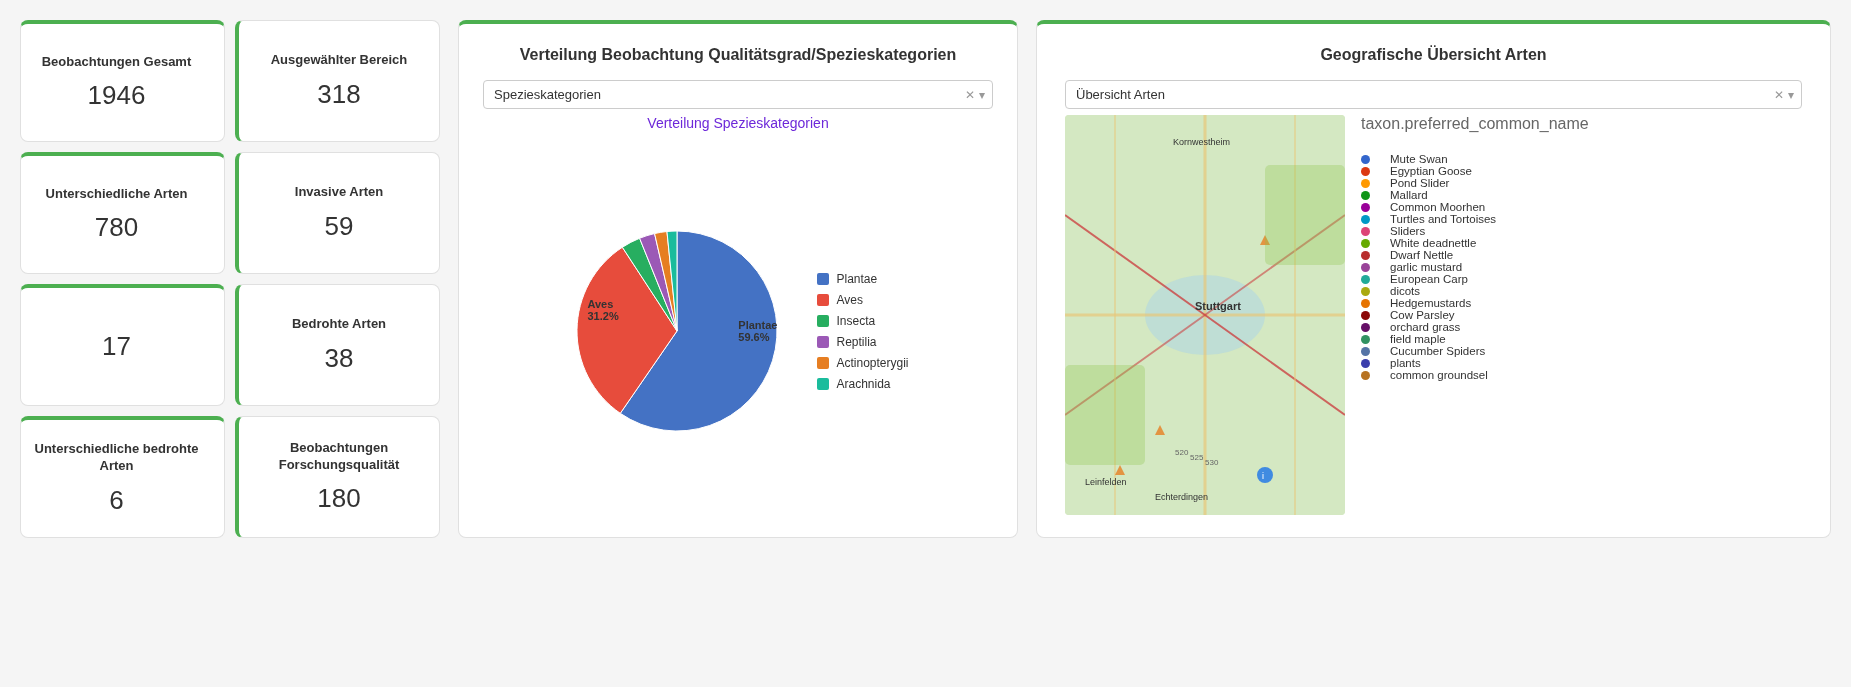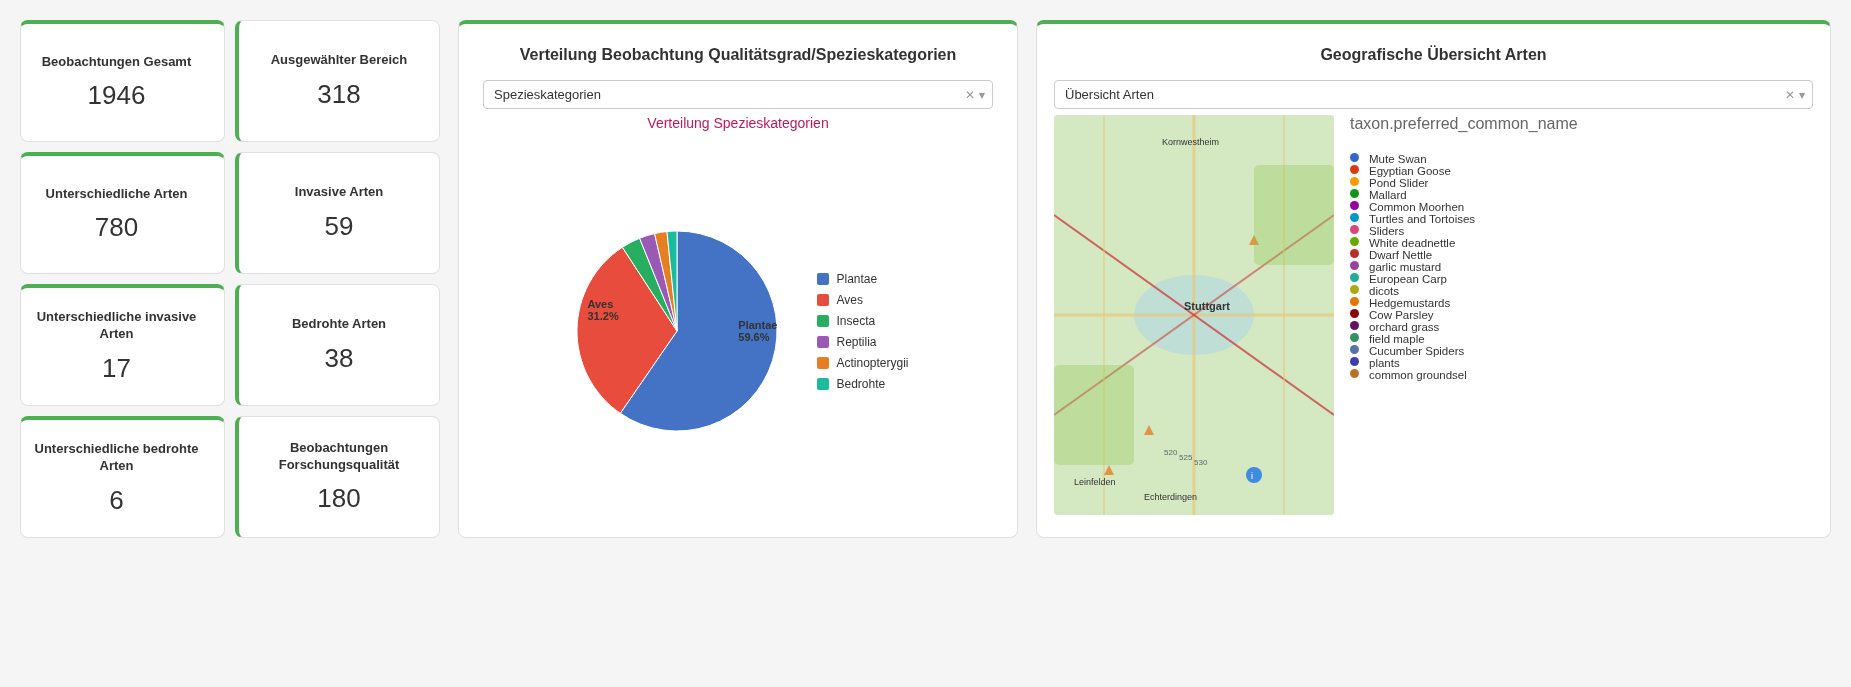--- a/index.html
+++ b/index.html
@@ -106,21 +106,21 @@
       transform: translateY(-50%);
       display: flex;
       align-items: center;
       gap: 4px;
       pointer-events: none;
       color: #999;
       font-size: 12px;
     }
     .chart-subtitle {
       font-size: 14px;
-      color: #be185d;
+      color: #6d28d9;
       font-weight: 500;
       text-align: center;
       margin-bottom: 16px;
     }
     .chart-area {
       display: flex;
       align-items: center;
       justify-content: center;
       gap: 30px;
       flex: 1;
@@ -164,21 +164,21 @@
       height: 12px;
       border-radius: 2px;
       flex-shrink: 0;
     }
     
     .map-panel {
       background: #fff;
       border-radius: 8px;
       border: 1px solid #e0e0e0;
       border-top: 4px solid #4caf50;
-      padding: 22px 17px;
+      padding: 22px 28px;
       flex: 1;
       display: flex;
       flex-direction: column;
     }
     .map-panel .panel-title {
       text-align: center;
       margin-bottom: 16px;
     }
     .map-content {
       display: flex;
@@ -205,22 +205,22 @@
       flex: 1;
     }
     .species-legend-title {
       font-size: 16px;
       color: #666;
       margin-bottom: 17px;
       font-weight: 400;
     }
     .species-item {
       display: flex;
-      align-items: flex-start;
-      gap: 10px;
+      align-items: center;
+      gap: 20px;
       font-size: 11.5px;
       color: #333;
     }
     .species-dot {
       width: 9px;
       height: 9px;
       border-radius: 50%;
       flex-shrink: 0;
     }
   </style>
@@ -240,21 +240,20 @@
   </div>
       <div class="stat-card top-border">
     <div class="stat-title">Unterschiedliche Arten</div>
     <div class="stat-value">780</div>
   </div>
       <div class="stat-card left-border">
     <div class="stat-title">Invasive Arten</div>
     <div class="stat-value">59</div>
   </div>
       <div class="stat-card top-border">
-    <div class="stat-title">Unterschiedliche invasive Arten</div>
     <div class="stat-value">17</div>
   </div>
       <div class="stat-card left-border">
     <div class="stat-title">Bedrohte Arten</div>
     <div class="stat-value">38</div>
   </div>
       <div class="stat-card top-border">
     <div class="stat-title">Unterschiedliche bedrohte Arten</div>
     <div class="stat-value">6</div>
   </div>
@@ -310,21 +309,21 @@
           <div class="legend-item">
     <div class="legend-dot" style="background:#9b59b6"></div>
     <span>Reptilia</span>
   </div>
           <div class="legend-item">
     <div class="legend-dot" style="background:#e67e22"></div>
     <span>Actinopterygii</span>
   </div>
           <div class="legend-item">
     <div class="legend-dot" style="background:#1abc9c"></div>
-    <span>Bedrohte</span>
+    <span>Arachnida</span>
   </div>
         </div>
     </div>
   </div>
 
   <div class="map-panel">
     <div class="panel-title">Geografische Übersicht Arten</div>
     <div class="dropdown-row">
       <div class="dropdown-wrapper">
         <select>

